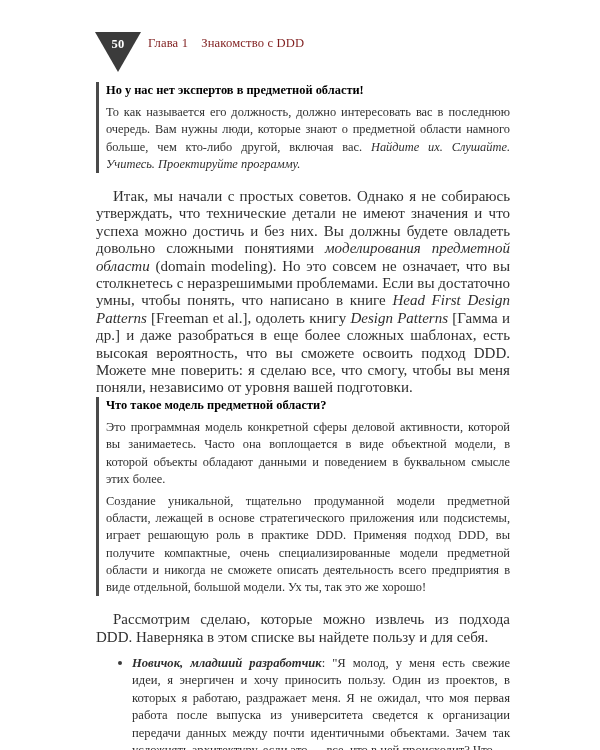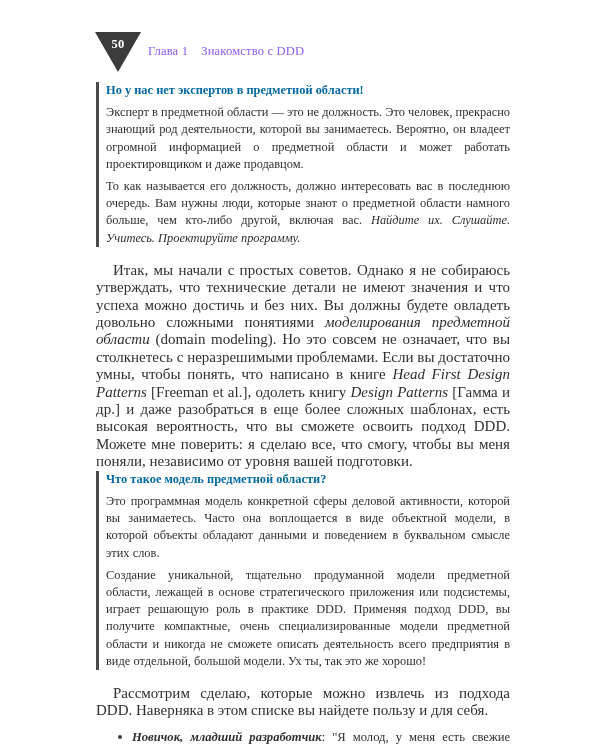--- a/index.html
+++ b/index.html
@@ -57,23 +57,23 @@
     font-family: "Liberation Serif", "DejaVu Serif", serif;
     font-size: 12.5px;
     font-weight: bold;
     color: #ffffff;
     letter-spacing: 0.2px;
   }
 
   .head-text {
     position: absolute;
     left: 148px;
-    top: 14px;
+    top: 6px;
     font-size: 12.6px;
-    color: #8b5cf6;
+    color: #7f1d1d;
     white-space: pre;
     letter-spacing: 0.15px;
   }
 
   
   .column {
     position: absolute;
     left: 96px;
     top: 82px;
     width: 414px;
@@ -95,21 +95,21 @@
     padding-left: 7px;
     border-left: 3px solid #4a4a4a;
     margin-bottom: 2px;
   }
   .sidebar-title {
     font-size: 12.4px;
     font-weight: bold;
     line-height: 17px;
     margin: 0 0 5px 0;
     text-align: left;
-    color: #0369a1;
+    color: #000000;
   }
   .sidebar-block p {
     margin: 0 0 5px 0;
     font-size: 12.4px;
     line-height: 17.2px;
   }
   .sidebar-block p:last-child { margin-bottom: 0; }
 
   .body-para {
     text-indent: 17px;
@@ -155,29 +155,28 @@
       <div class="folio-triangle"></div>
       <div class="folio-number">50</div>
     </div>
     <div class="head-text">Глава 1    Знакомство с DDD</div>
   </div>
 
   <div class="column">
 
     <div class="sidebar-block">
       <p class="sidebar-title">Но у нас нет экспертов в предметной области!</p>
-      <p>Эксперт в предметной области — это не должность. Это человек, прекрасно знающий род деятельности, которой вы занимаетесь. Вероятно, он владеет огромной информацией о предметной области и может работать проектировщиком и даже продавцом.</p>
       <p><span>То как называется его должность, должно интересовать вас в последнюю очередь. Вам нужны люди, которые знают о предметной области намного больше, чем кто-либо другой, включая вас. </span><i>Найдите их. Слушайте. Учитесь. Проектируйте программу.</i></p>
     </div>
 
     <p class="body-para"><span>Итак, мы начали с простых советов. Однако я не собираюсь утверждать, что технические детали не имеют значения и что успеха можно достичь и без них. Вы должны будете овладеть довольно сложными понятиями </span><i>моделирования предметной области</i><span> (domain modeling). Но это совсем не означает, что вы столкнетесь с неразрешимыми проблемами. Если вы достаточно умны, чтобы понять, что написано в книге </span><i>Head First Design Patterns</i><span> [Freeman et al.], одолеть книгу </span><i>Design Patterns</i><span> [Гамма и др.] и даже разобраться в еще более сложных шаблонах, есть высокая вероятность, что вы сможете освоить подход DDD. Можете мне поверить: я сделаю все, что смогу, чтобы вы меня поняли, независимо от уровня вашей подготовки.</span></p>
 
     <div class="sidebar-block gap-after-sidebar">
       <p class="sidebar-title">Что такое модель предметной области?</p>
-      <p>Это программная модель конкретной сферы деловой активности, которой вы занимаетесь. Часто она воплощается в виде объектной модели, в которой объекты обладают данными и поведением в буквальном смысле этих слов.</p>
+      <p>Это программная модель конкретной сферы деловой активности, которой вы занимаетесь. Часто она воплощается в виде объектной модели, в которой объекты обладают данными и поведением в буквальном смысле этих более.</p>
       <p>Создание уникальной, тщательно продуманной модели предметной области, лежащей в основе стратегического приложения или подсистемы, играет решающую роль в практике DDD. Применяя подход DDD, вы получите компактные, очень специализированные модели предметной области и никогда не сможете описать деятельность всего предприятия в виде отдельной, большой модели. Ух ты, так это же хорошо!</p>
     </div>
 
     <p class="body-para">Рассмотрим сделаю, которые можно извлечь из подхода DDD. Наверняка в этом списке вы найдете пользу и для себя.</p>
 
     <ul class="bullets">
       <li>
         <span class="bullet-dot"></span><span class="bi">Новичок, младший разработчик</span><span>: "Я молод, у меня есть свежие идеи, я энергичен и хочу приносить пользу. Один из проектов, в которых я работаю, раздражает меня. Я не ожидал, что моя первая работа после выпуска из университета сведется к организации передачи данных между почти идентичными объектами. Зачем так усложнять архитектуру, если это — все, что в ней происходит? Что </span>
       </li>
     </ul>

